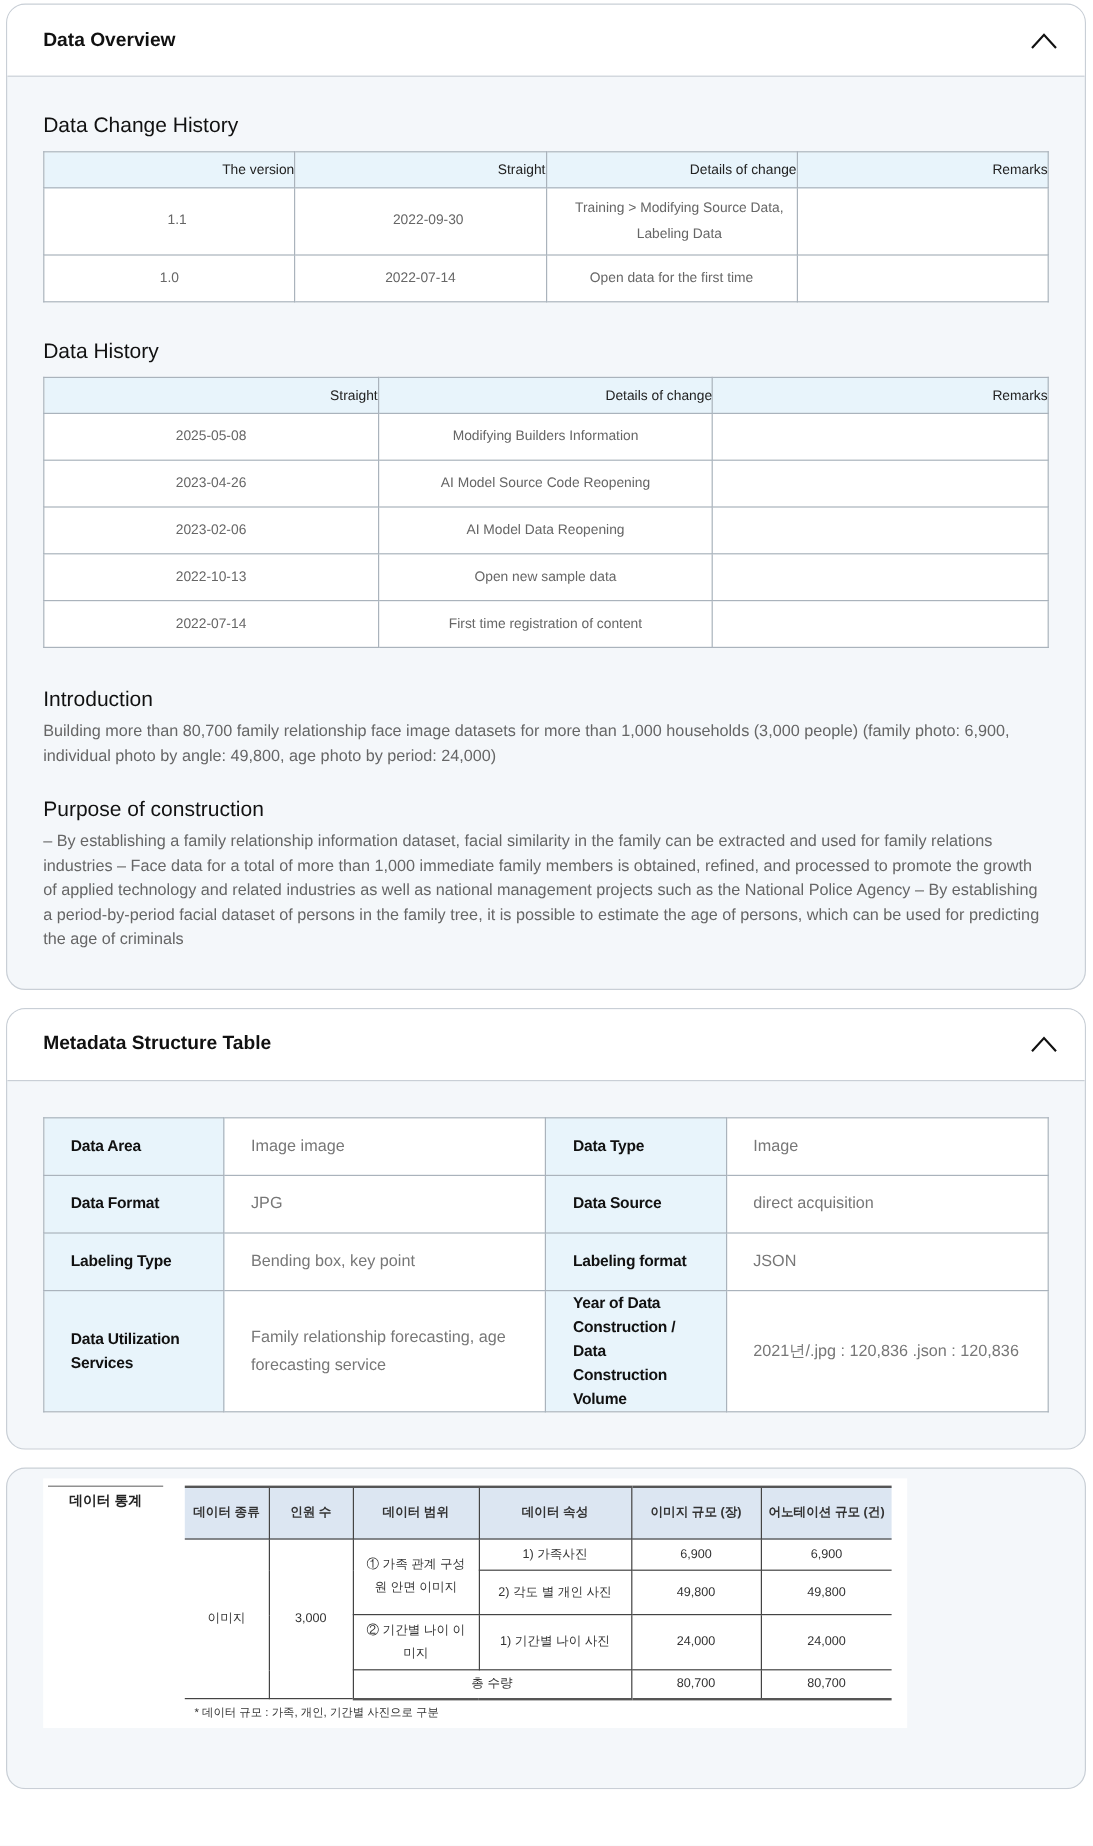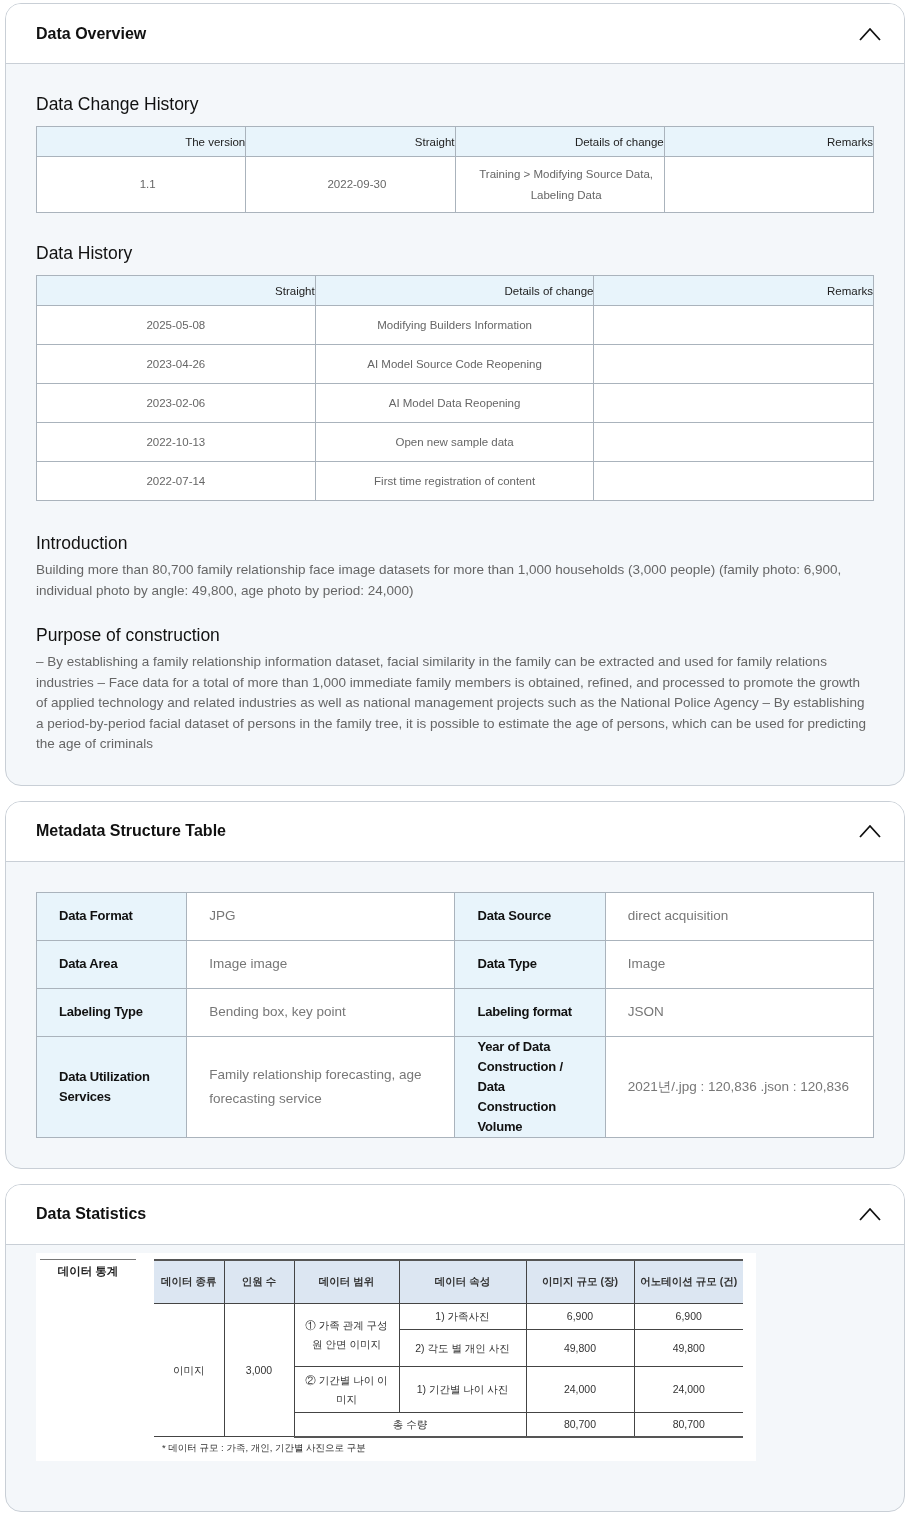--- a/index.html
+++ b/index.html
@@ -78,20 +78,26 @@
       <tbody>
         <tr>
           <td class="tall" style="width:25%">1.1</td>
           <td class="tall" style="width:25%">2022-09-30</td>
           <td class="tall" style="width:25%">
             <span>Training &gt; Modifying Source Data,</span><br>
             <span>Labeling Data</span>
           </td>
           <td class="tall"></td>
         </tr>
+        <tr>
+          <td>1.0</td>
+          <td>2022-07-14</td>
+          <td>Open data for the first time</td>
+          <td></td>
+        </tr>
       </tbody>
     </table>
 
     <div class="spacer"></div>
 
     <h3 class="sub">Data History</h3>
     <table class="grid">
       <thead>
         <tr>
           <th style="width:33.3%">Straight</th>
@@ -142,55 +148,49 @@
   <div class="panel-head">
     <span class="panel-title">Metadata Structure Table</span>
     <svg class="chevron" viewBox="0 0 24 16">
         <polyline points="2,14 12,3 22,14" fill="none" stroke="#111" stroke-width="1.8"></polyline>
       </svg>
   </div>
   <div class="panel-body" style="padding-bottom:30px">
     <table class="meta">
       <tbody>
           <tr>
+        <td class="k">Data Area</td>
+        <td class="v">Image image</td>
+        <td class="k">Data Type</td>
+        <td class="v">Image</td>
+      </tr>
+      <tr>
         <td class="k">Data Format</td>
         <td class="v">JPG</td>
         <td class="k">Data Source</td>
         <td class="v">direct acquisition</td>
-      </tr>
-      <tr>
-        <td class="k">Data Area</td>
-        <td class="v">Image image</td>
-        <td class="k">Data Type</td>
-        <td class="v">Image</td>
       </tr>
       <tr>
         <td class="k">Labeling Type</td>
         <td class="v">Bending box, key point</td>
         <td class="k">Labeling format</td>
         <td class="v">JSON</td>
       </tr>
       <tr class="tall">
         <td class="k">Data Utilization Services</td>
         <td class="v">Family relationship forecasting, age forecasting service</td>
         <td class="k">Year of Data Construction / Data Construction Volume</td>
         <td class="v">2021년/.jpg : 120,836 .json : 120,836</td>
       </tr>
     </tbody>
       </table>
   </div>
 </section>
 
 <section class="panel">
-  <div class="panel-head">
-    <span class="panel-title">Data Statistics</span>
-    <svg class="chevron" viewBox="0 0 24 16">
-        <polyline points="2,14 12,3 22,14" fill="none" stroke="#111" stroke-width="1.8"></polyline>
-      </svg>
-  </div>
   <div class="stats-body">
     <div class="stats-img">
       <div class="stats-left">데이터 통계</div>
       <div class="stats-right">
         <table class="stat">
           <thead>
             <tr>
               <th style="width:70px">데이터 종류</th>
               <th style="width:70px">인원 수</th>
               <th style="width:105px">데이터 범위</th>

